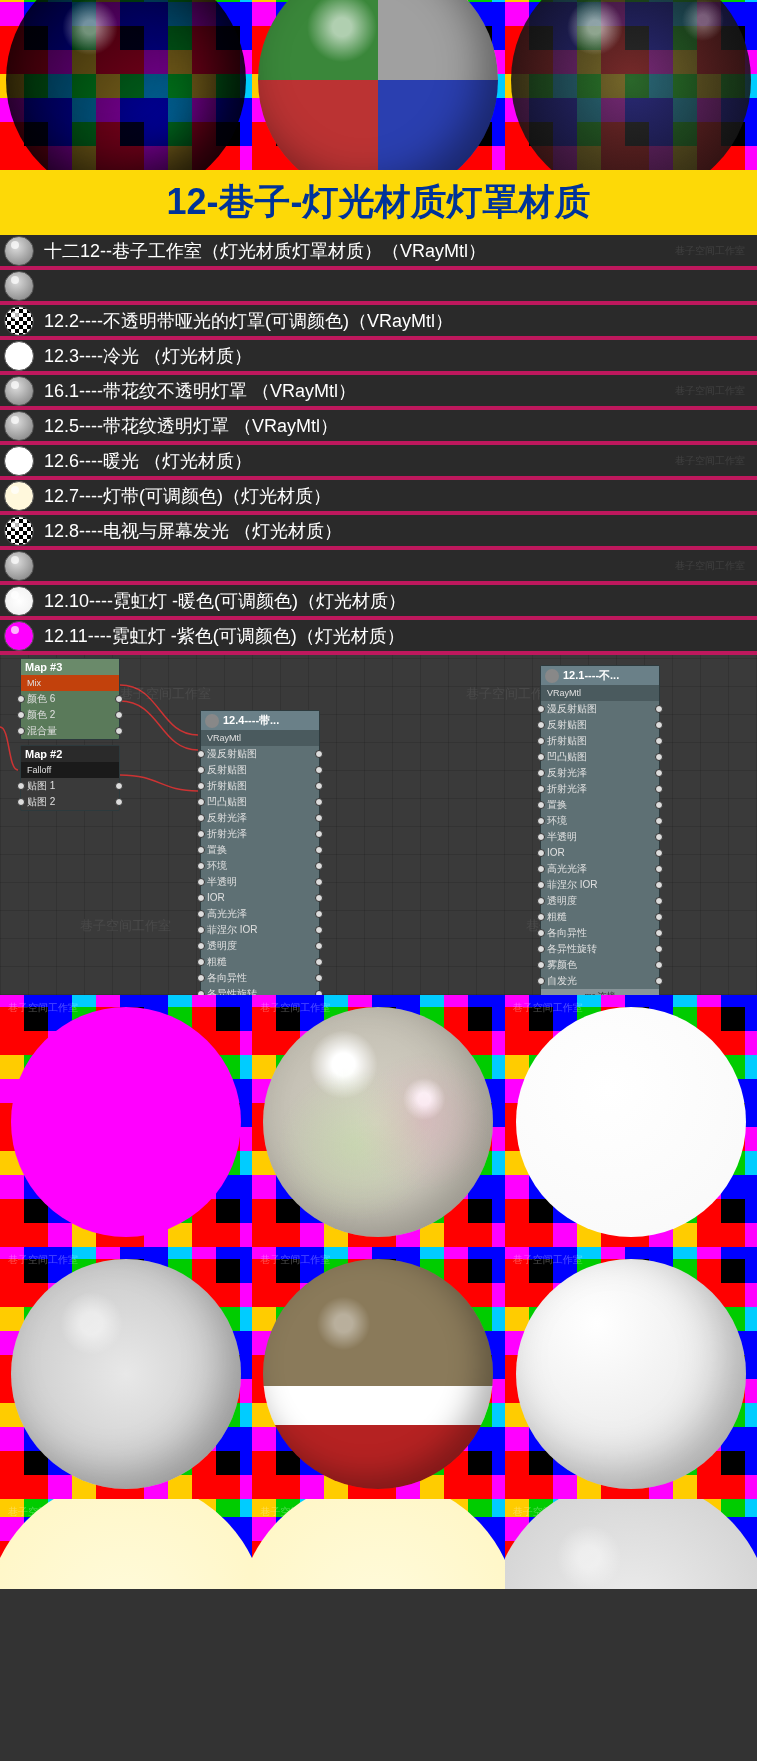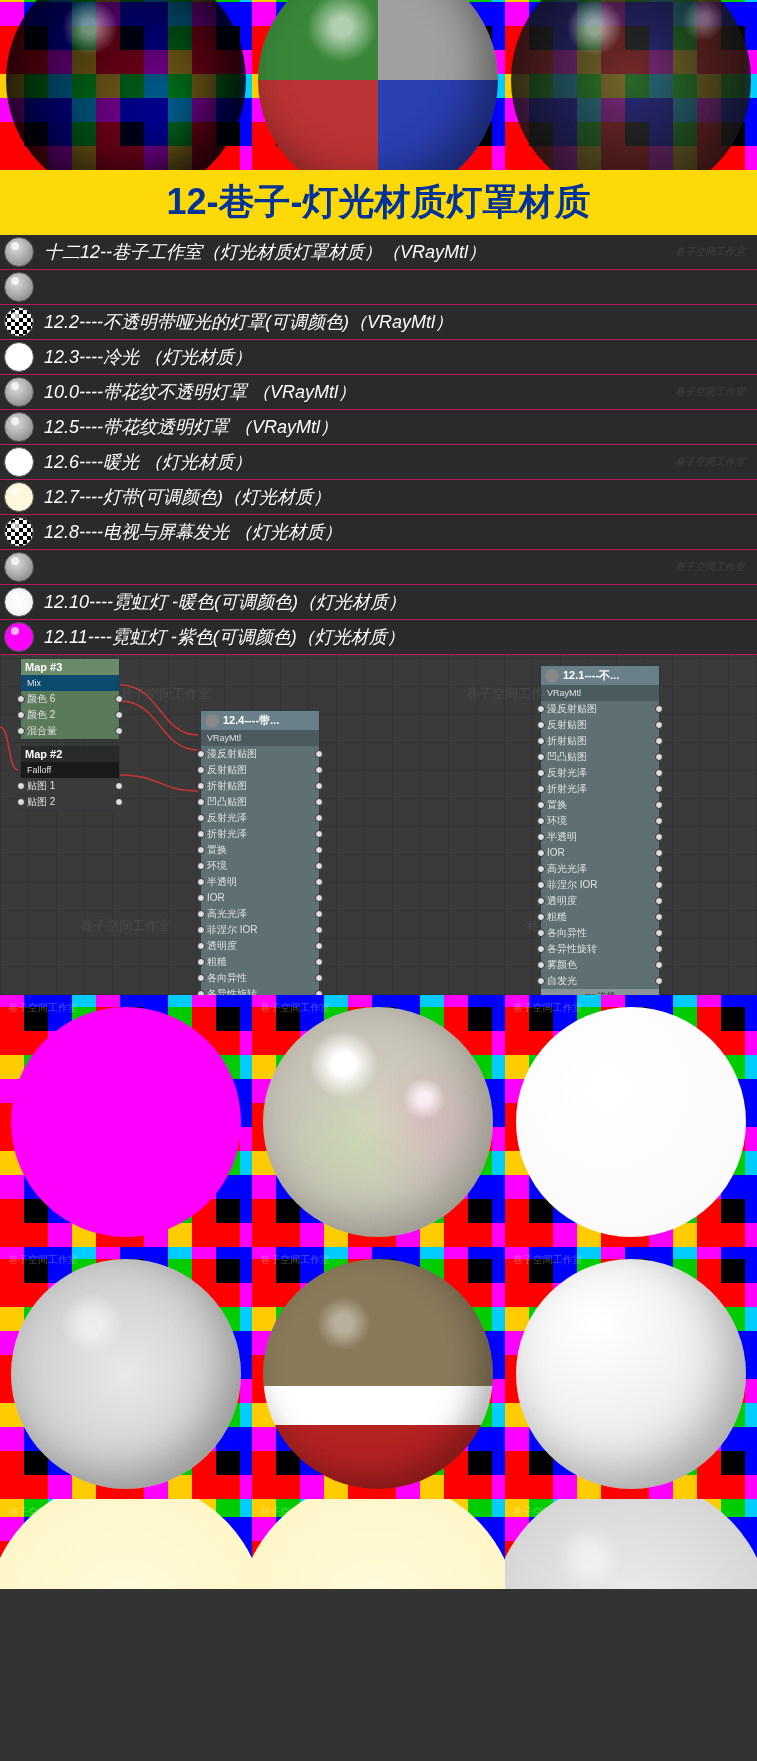--- a/index.html
+++ b/index.html
@@ -40,21 +40,21 @@
   background: radial-gradient(circle at 35% 28%, rgba(255,255,255,.5) 0 3%, rgba(255,255,255,0) 12%),
               radial-gradient(circle at 80% 25%, rgba(255,255,255,.3) 0 2%, rgba(255,255,255,0) 8%),
               radial-gradient(circle, rgba(60,60,60,.7), rgba(10,10,10,.95));
 }
 
 
 .yellow-title { background:#fdd907; color:#003399; font-size:36px; font-weight:bold; text-align:center; padding:8px 0; }
 
 
 .material-list { background:#2a2a2a; }
-.mat-row { display:flex; align-items:center; height:35px; border-bottom:1px solid #be185d; padding-left:4px; color:#fff; font-size:18px; position:relative;font-style:italic; }
+.mat-row { display:flex; align-items:center; height:35px; border-bottom:4px solid #be185d; padding-left:4px; color:#fff; font-size:18px; position:relative; }
 .mat-row .swatch { width:30px; height:30px; border-radius:50%; margin-right:10px; flex-shrink:0; border:1px solid #555; position:relative; }
 .mat-row .swatch::after { content:""; position:absolute; top:4px; left:6px; width:8px; height:8px; background:rgba(255,255,255,.7); border-radius:50%; }
 .sw-gray { background: radial-gradient(circle at 40% 35%, #ddd, #777); }
 .sw-checker { background: repeating-conic-gradient(#000 0 25%, #fff 0 50%) 50%/8px 8px; }
 .sw-white { background:#fff; }
 .sw-cream { background:#fff8dc; }
 .sw-whiteGlow { background: radial-gradient(#fff,#eee); }
 .sw-magenta { background:#ff00ff; }
 .watermark { position:absolute; right:12px; font-size:10px; color:rgba(255,255,255,.1); pointer-events:none; }
 
@@ -137,21 +137,21 @@
   <div class="mat-row">
       <div class="swatch sw-checker"></div>
       <span>12.2----不透明带哑光的灯罩(可调颜色)（VRayMtl）</span>
     </div>
   <div class="mat-row">
       <div class="swatch sw-white"></div>
       <span>12.3----冷光 （灯光材质）</span>
     </div>
   <div class="mat-row">
       <div class="swatch sw-gray"></div>
-      <span>10.0----带花纹不透明灯罩 （VRayMtl）</span>
+      <span>16.1----带花纹不透明灯罩 （VRayMtl）</span>
       <span class="watermark">巷子空间工作室</span>
     </div>
   <div class="mat-row">
       <div class="swatch sw-gray"></div>
       <span>12.5----带花纹透明灯罩 （VRayMtl）</span>
     </div>
   <div class="mat-row">
       <div class="swatch sw-white"></div>
       <span>12.6----暖光 （灯光材质）</span>
       <span class="watermark">巷子空间工作室</span>
@@ -187,21 +187,21 @@
   </svg>
   <span class="wm wm1">巷子空间工作室</span>
   <span class="wm wm2">巷子空间工作室</span>
   <span class="wm wm3">巷子空间工作室</span>
   <span class="wm wm4">巷子空间工作室</span>
 
   <div class="node node-mix">
     <div class="node-header">
         <span>Map #3</span>
       </div>
-    <div class="node-slot" style="font-size:9px;background:#0c4a6e">Mix</div>
+    <div class="node-slot" style="font-size:9px;background:#c2410c">Mix</div>
     <div class="node-slot in out">颜色 6</div>
     <div class="node-slot in out">颜色 2</div>
     <div class="node-slot in out">混合量</div>
   </div>
 
   <div class="node node-falloff">
     <div class="node-header" style="background:#2a2a2a">
         <span>Map #2</span>
       </div>
     <div class="node-slot" style="font-size:9px;background:#1a1a1a">Falloff</div>

